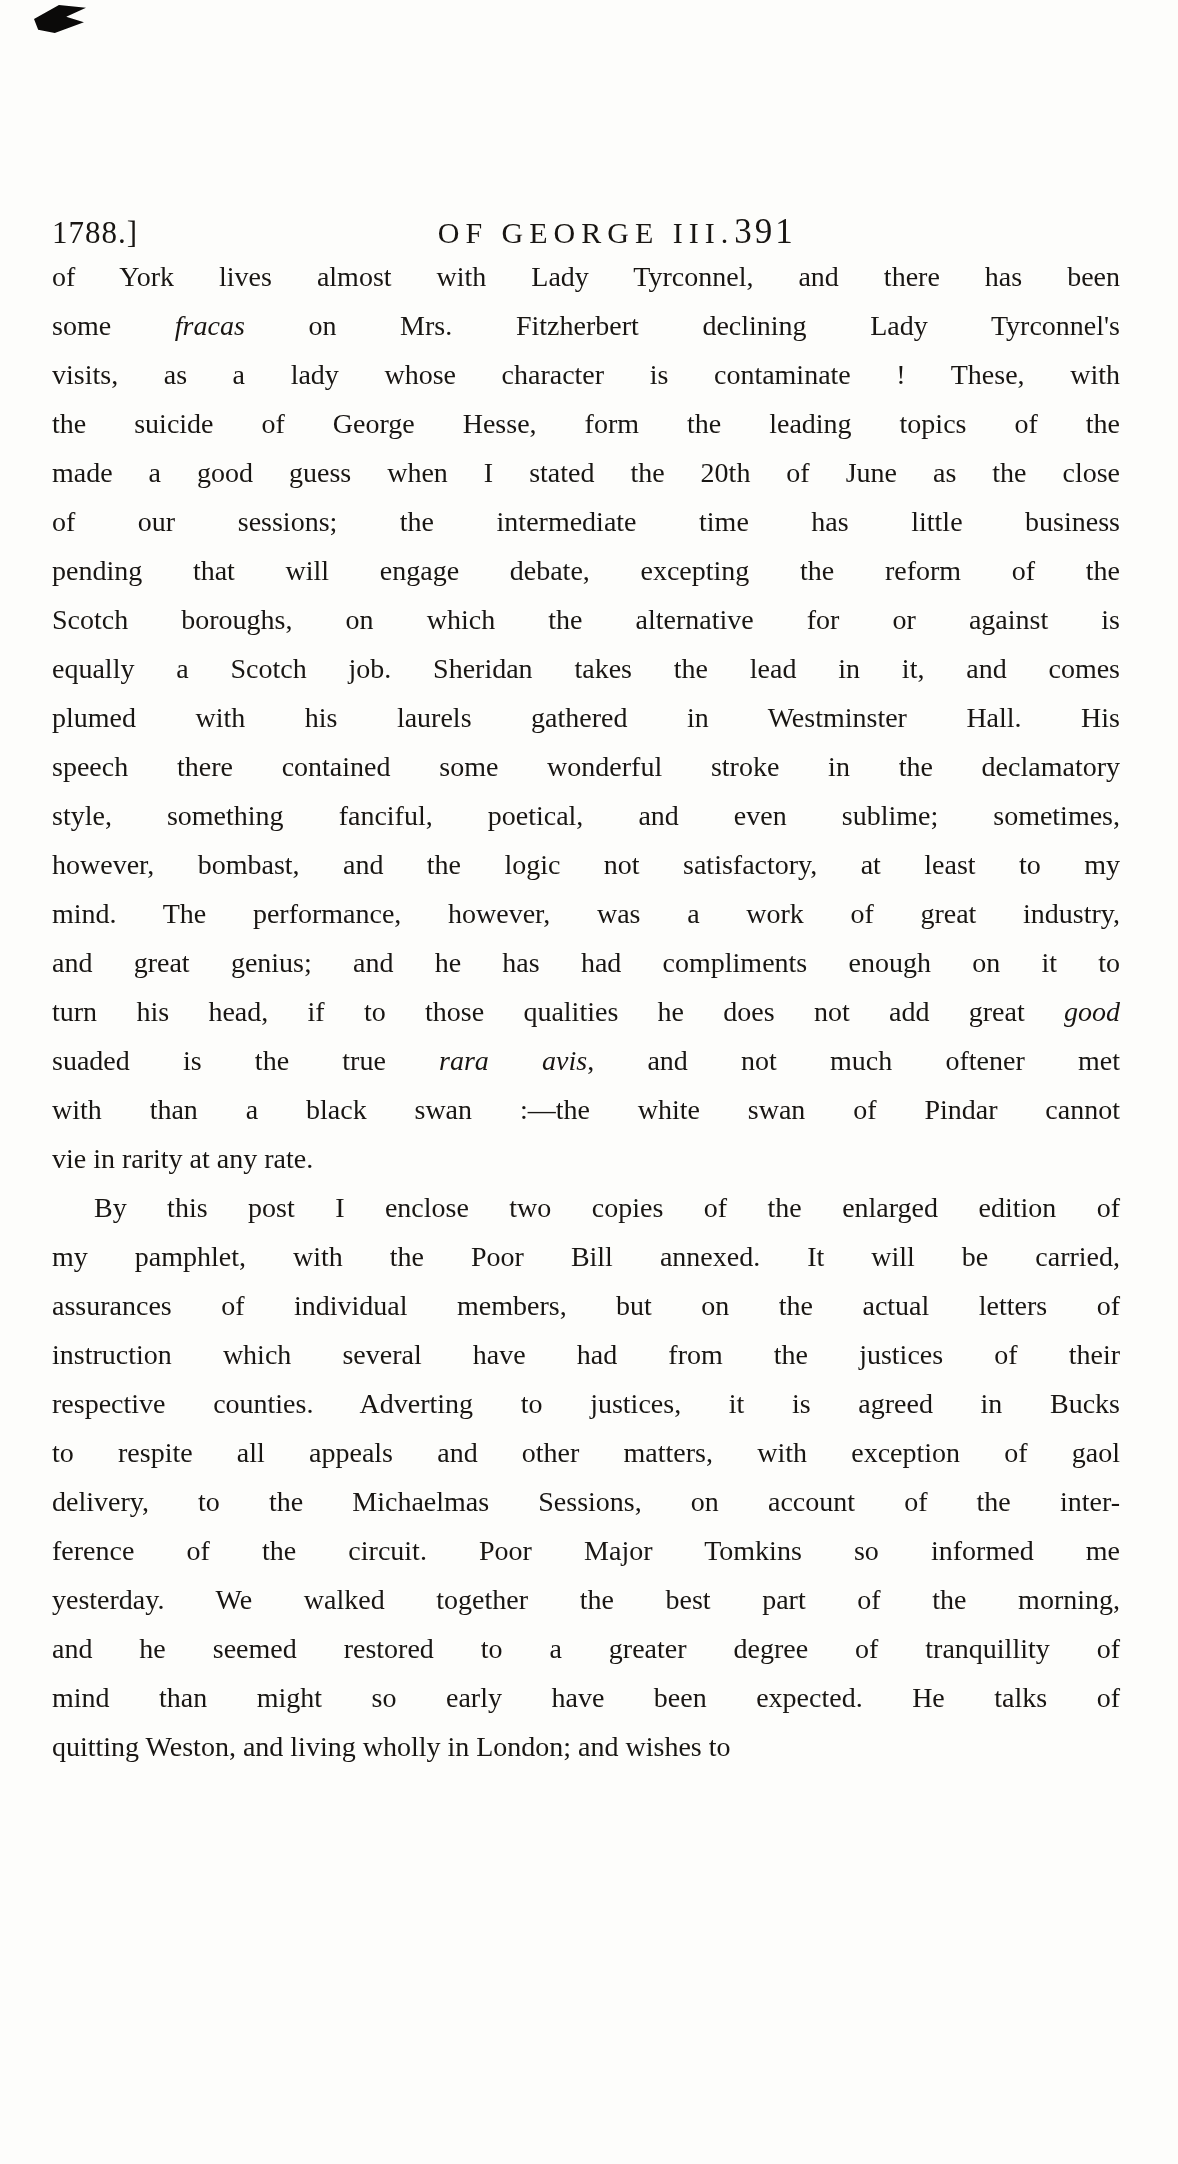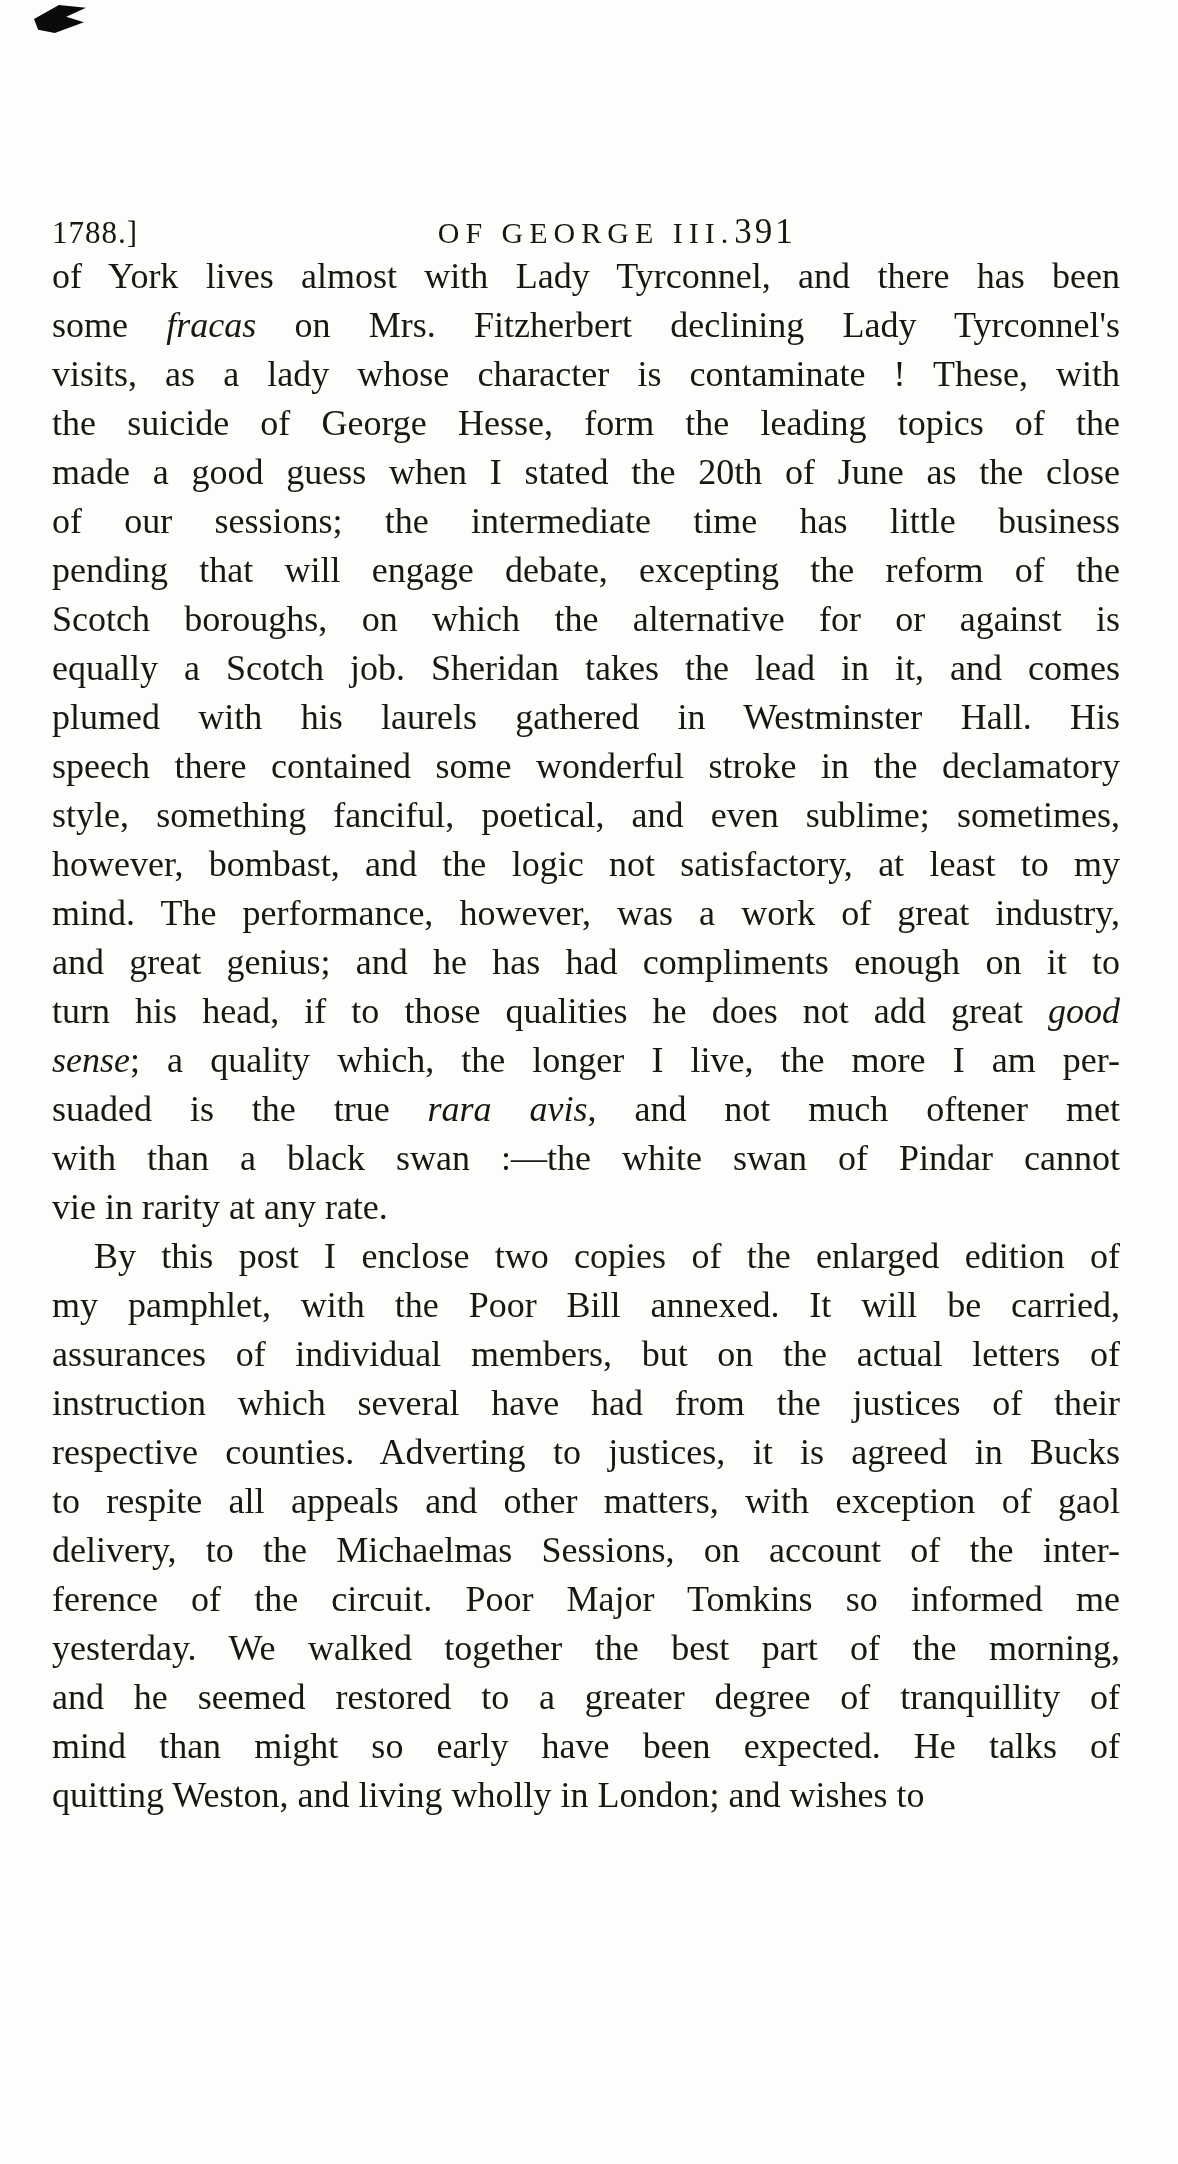--- a/index.html
+++ b/index.html
@@ -40,21 +40,21 @@
   }
   .header-left  { font-size: 31px; letter-spacing: 1px; text-align: left; }
   .header-center{ font-size: 30px; letter-spacing: 6px; text-align: center; margin-top: 40px; }
   .header-right { font-size: 35px; letter-spacing: 3px; text-align: left; }
 
   .page-body {
     position: absolute;
     top: 252px;
     left: 52px;
     right: 58px;
-    font-size: 36px;
+    font-size: 28px;
   }
   .line {
     line-height: 49px;
     text-align: justify;
     text-align-last: justify;
   }
   .line.last { text-align-last: left; }
   .paragraph.indent .line:first-child { text-indent: 42px; }
   .line i { font-style: italic; }
 </style>
@@ -82,21 +82,20 @@
         <div class="line"><span>pending that will engage debate, excepting the reform of the</span></div>
         <div class="line"><span>Scotch boroughs, on which the alternative for or against is</span></div>
         <div class="line"><span>equally a Scotch job.  Sheridan takes the lead in it, and comes</span></div>
         <div class="line"><span>plumed with his laurels gathered in Westminster Hall.  His</span></div>
         <div class="line"><span>speech there contained some wonderful stroke in the declamatory</span></div>
         <div class="line"><span>style, something fanciful, poetical, and even sublime; sometimes,</span></div>
         <div class="line"><span>however, bombast, and the logic not satisfactory, at least to my</span></div>
         <div class="line"><span>mind.  The performance, however, was a work of great industry,</span></div>
         <div class="line"><span>and great genius; and he has had compliments enough on it to</span></div>
         <div class="line"><span>turn his head, if to those qualities he does not add great </span><i>good</i></div>
-        <div class="line"><i>sense</i><span>; a quality which, the longer I live, the more I am per-</span></div>
         <div class="line"><span>suaded is the true </span><i>rara avis</i><span>, and not much oftener met</span></div>
         <div class="line"><span>with than a black swan :—the white swan of Pindar cannot</span></div>
         <div class="line last"><span>vie in rarity at any rate.</span></div>
       </div>
       <div class="paragraph indent">
         <div class="line"><span>By this post I enclose two copies of the enlarged edition of</span></div>
         <div class="line"><span>my pamphlet, with the Poor Bill annexed.  It will be carried,</span></div>
         <div class="line"><span>assurances of individual members, but on the actual letters of</span></div>
         <div class="line"><span>instruction which several have had from the justices of their</span></div>
         <div class="line"><span>respective counties.  Adverting to justices, it is agreed in Bucks</span></div>

